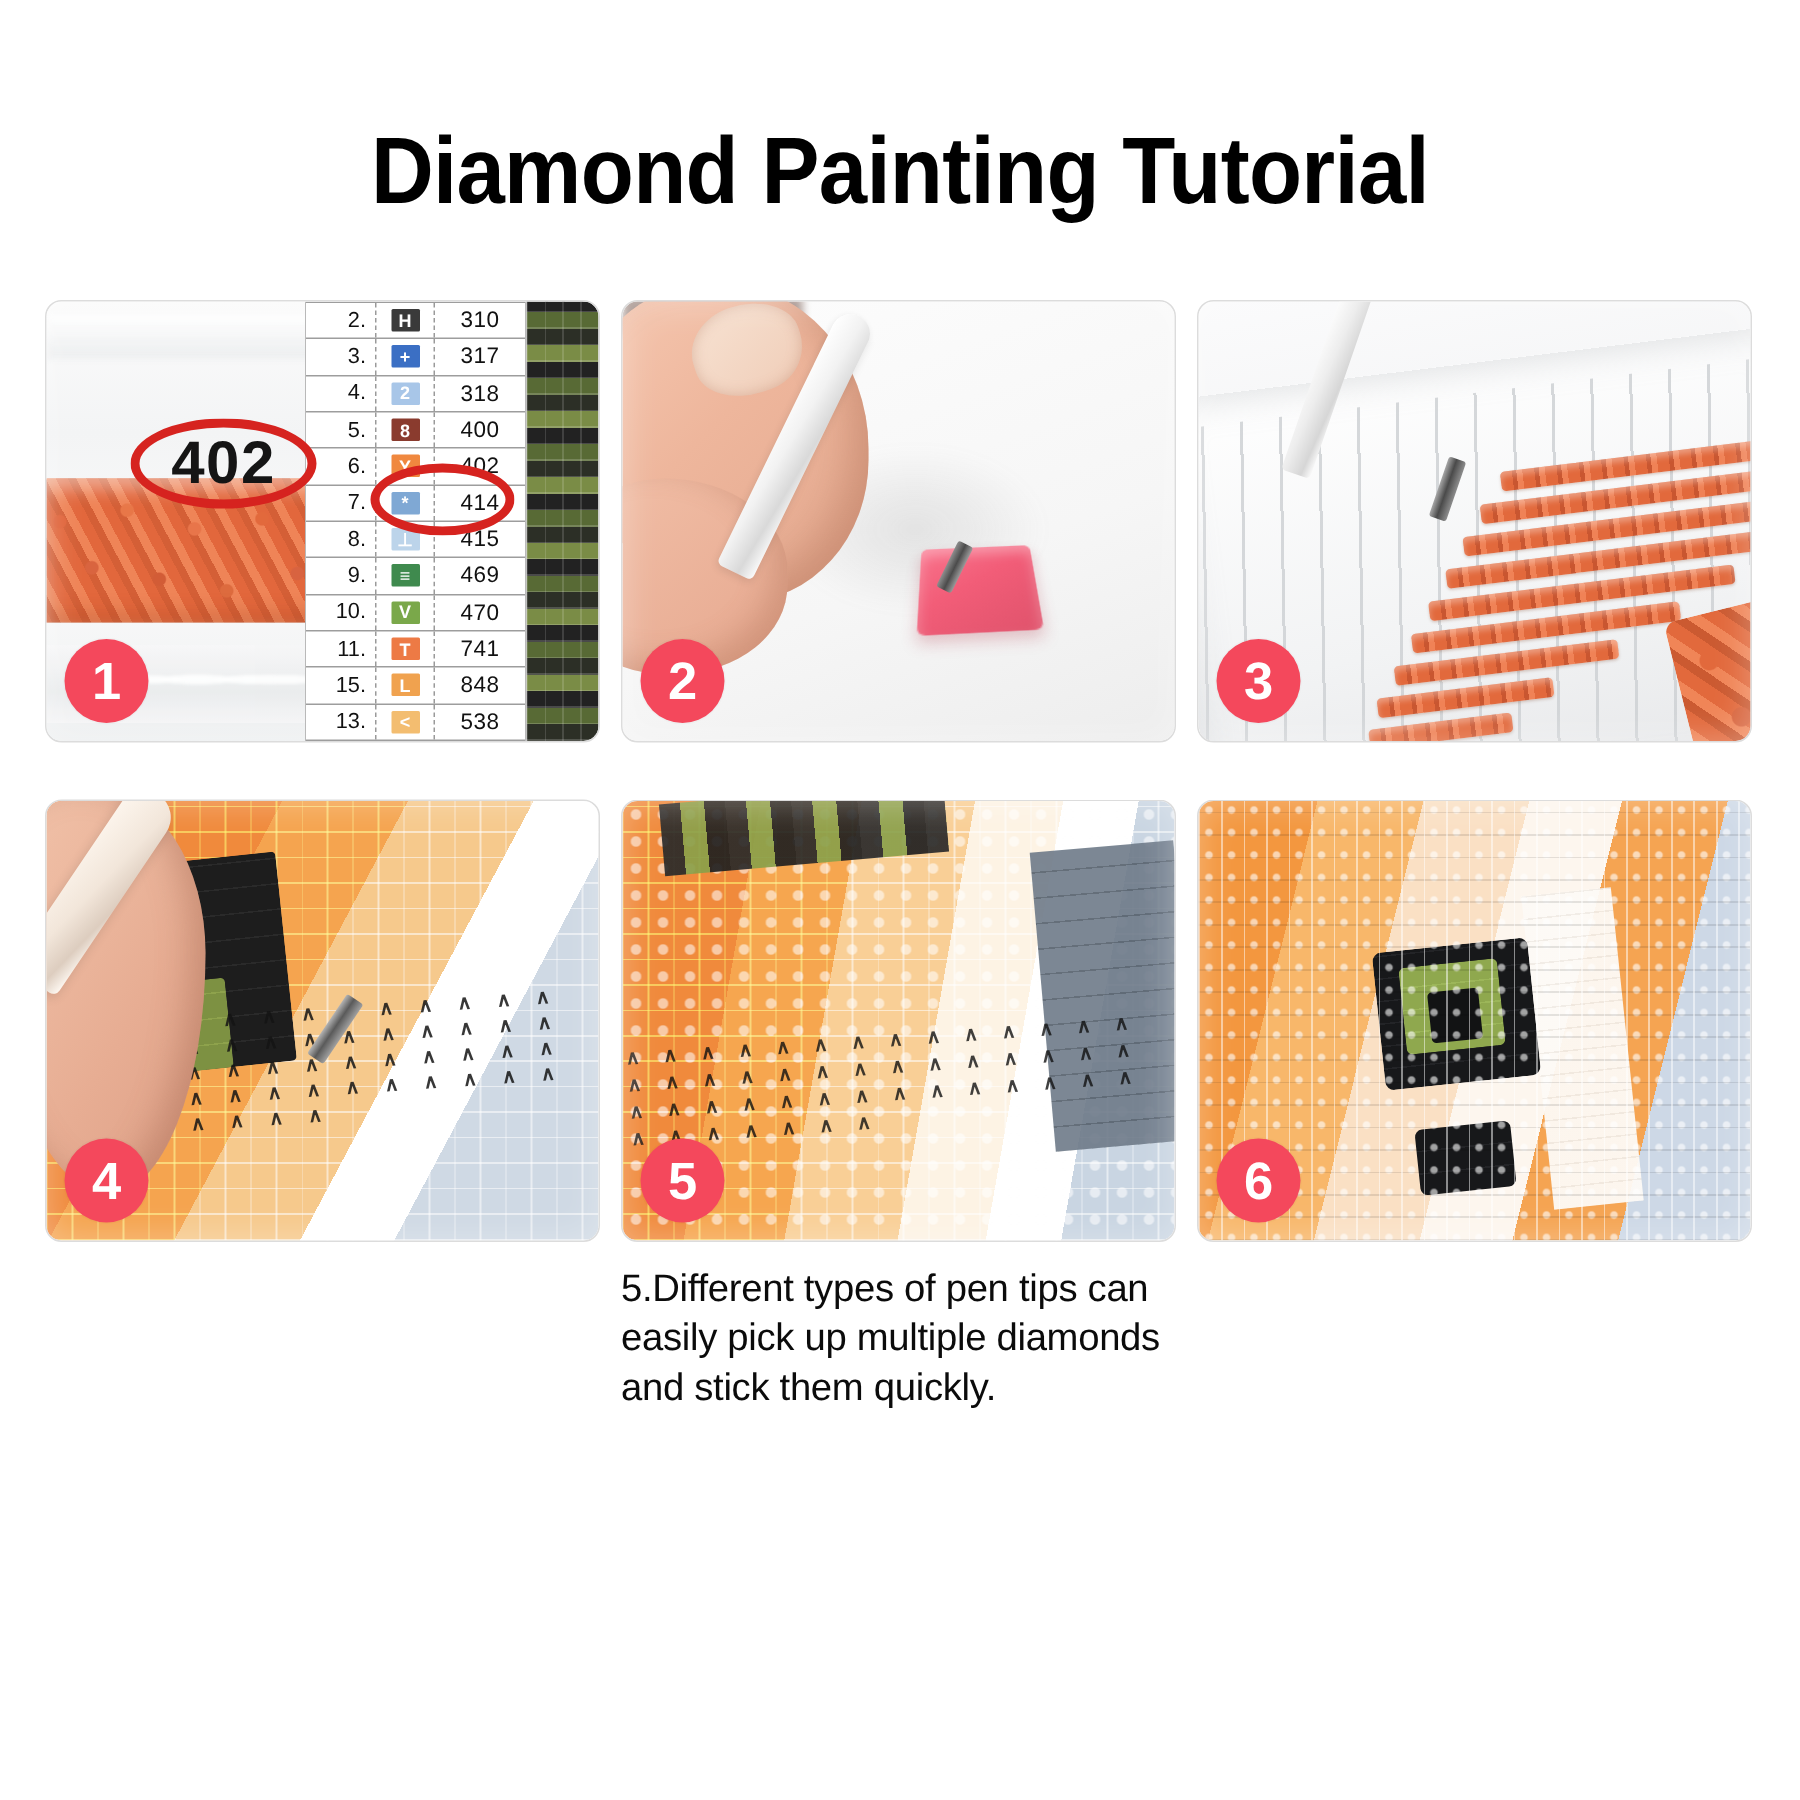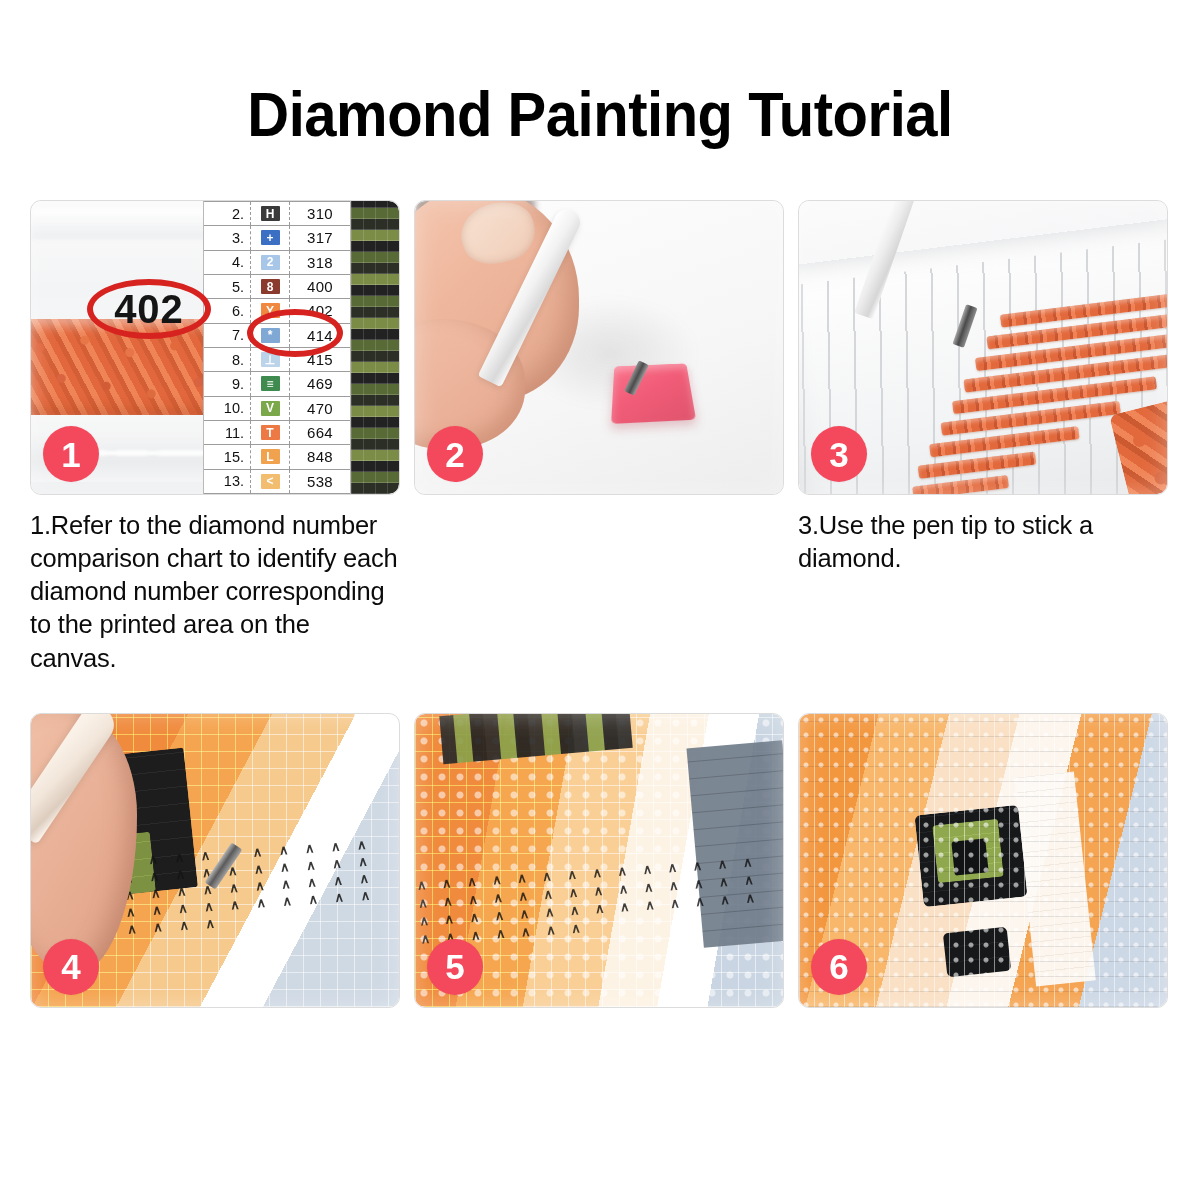--- a/index.html
+++ b/index.html
@@ -469,21 +469,21 @@
               <div class="p1-sym">
                   <span class="p1-symbox" style="background: rgb(122, 168, 74);">V</span>
                 </div>
               <div class="p1-num">470</div>
             </div>
             <div class="p1-row">
               <div class="p1-idx">11.</div>
               <div class="p1-sym">
                   <span class="p1-symbox" style="background: rgb(237, 122, 69);">T</span>
                 </div>
-              <div class="p1-num">664</div>
+              <div class="p1-num">741</div>
             </div>
             <div class="p1-row">
               <div class="p1-idx">15.</div>
               <div class="p1-sym">
                   <span class="p1-symbox" style="background: rgb(240, 162, 79);">L</span>
                 </div>
               <div class="p1-num">848</div>
             </div>
             <div class="p1-row">
               <div class="p1-idx">13.</div>
@@ -492,21 +492,20 @@
                 </div>
               <div class="p1-num">538</div>
             </div>
           </div>
 
           <div class="p1-ellipse2"></div>
           <div class="vignette"></div>
         </div>
         <div class="badge">1</div>
       </div>
-      <div class="caption">1.Refer to the diamond number comparison chart to identify each diamond number corresponding to the printed area on the canvas.</div>
     </div>
 
     <div class="cell">
       <div class="photo">
         <div class="photo-inner">
           <div class="p2-bg"></div>
           <div class="p2-top"></div>
           <div class="p2-shadow"></div>
           <div class="p2-finger">
             <div class="p2-nail"></div>
@@ -538,21 +537,20 @@
             <div class="p3-line" style="left:92px;  top:10px;  width:240px;"></div>
             <div class="p3-line" style="left:-16px; top:170px; width:96px;"></div>
             <div class="p3-pile"></div>
           </div>
           <div class="p3-pen"></div>
           <div class="p3-tip"></div>
           <div class="vignette"></div>
         </div>
         <div class="badge">3</div>
       </div>
-      <div class="caption">3.Use the pen tip to stick a diamond.</div>
     </div>
 
     <div class="cell row2" style="margin-top:38px;">
       <div class="photo">
         <div class="photo-inner">
           <div class="p4-bg"></div>
           <div class="p4-grid"></div>
           <div class="p4-dark"></div>
           <div class="p4-green"></div>
           <div class="p4-symbols">∧ ∧ ∧ ∧ ∧ ∧ ∧ ∧ ∧ ∧ ∧ ∧ ∧ ∧ ∧ ∧ ∧ ∧ ∧ ∧ ∧ ∧ ∧ ∧ ∧ ∧ ∧ ∧ ∧ ∧ ∧ ∧ ∧ ∧ ∧ ∧ ∧ ∧ ∧ ∧ ∧ ∧ ∧ ∧ ∧ ∧ ∧ ∧ ∧</div>
@@ -571,20 +569,21 @@
           <div class="p5-bg"></div>
           <div class="p5-round"></div>
           <div class="p5-grid"></div>
           <div class="p5-topdark"></div>
           <div class="p5-greydark"></div>
           <div class="p5-symbols">∧ ∧ ∧ ∧ ∧ ∧ ∧ ∧ ∧ ∧ ∧ ∧ ∧ ∧ ∧ ∧ ∧ ∧ ∧ ∧ ∧ ∧ ∧ ∧ ∧ ∧ ∧ ∧ ∧ ∧ ∧ ∧ ∧ ∧ ∧ ∧ ∧ ∧ ∧ ∧ ∧ ∧ ∧ ∧ ∧ ∧ ∧ ∧ ∧</div>
           <div class="vignette"></div>
         </div>
         <div class="badge">5</div>
       </div>
+      <div class="caption">5.Different types of pen tips can easily pick up multiple diamonds and stick them quickly.</div>
     </div>
 
     <div class="cell row2" style="margin-top:38px;">
       <div class="photo">
         <div class="photo-inner">
           <div class="p6-bg"></div>
           <div class="p6-white"></div>
           <div class="p6-eye-dark"></div>
           <div class="p6-eye-green"></div>
           <div class="p6-eye-pupil"></div>

